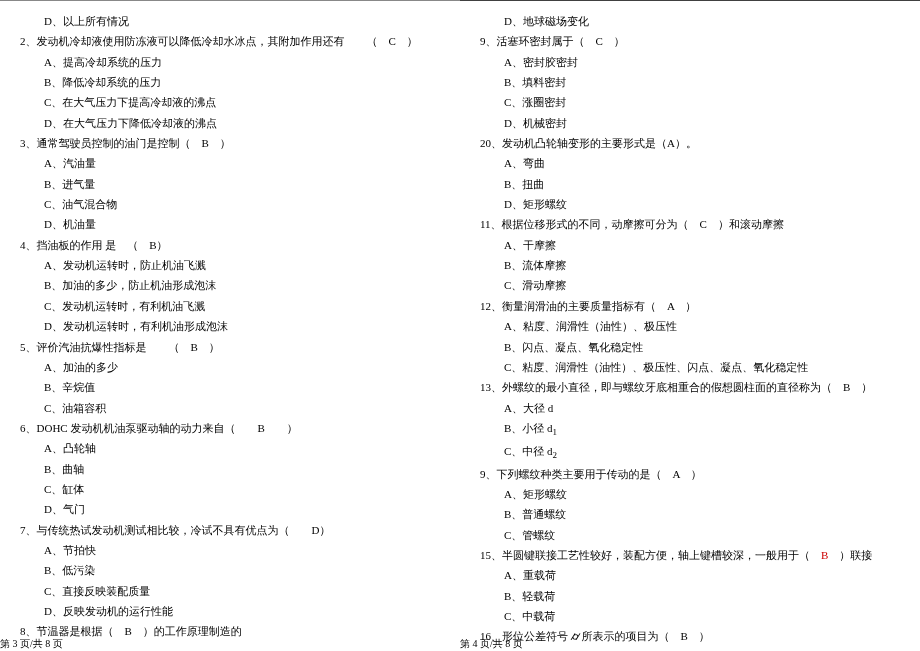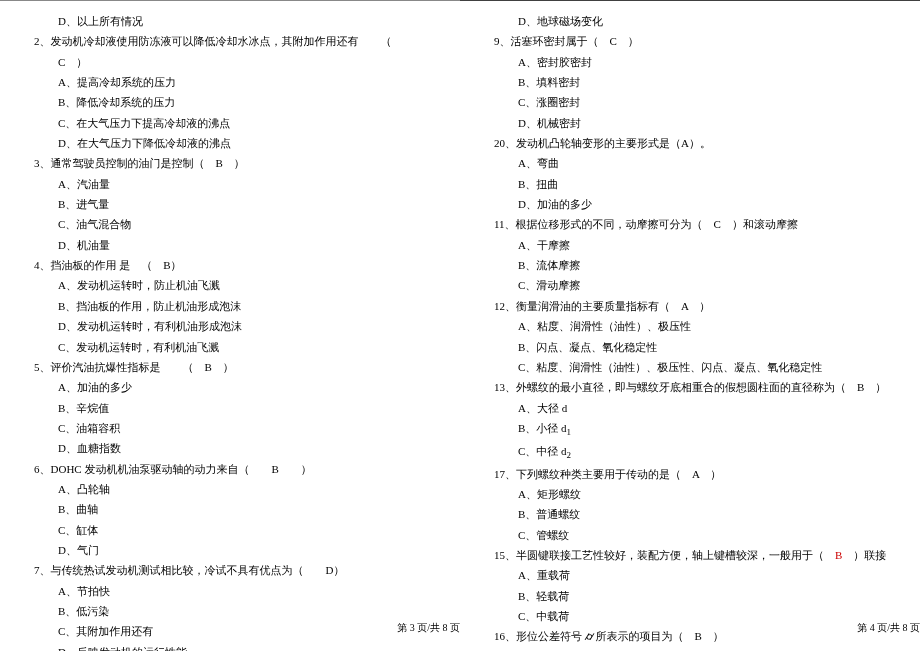--- a/index.html
+++ b/index.html
@@ -1,24 +1,24 @@
 <!DOCTYPE html>
 <html><head>
   <meta charset="utf-8">
   <style>
     * { margin: 0; padding: 0; box-sizing: border-box; }
     body { font-family: "SimSun", "宋体", serif; font-size: 11px; background: #fff; color: #000; width: 920px; height: 651px; }
     .page-container { display: flex; width: 100%; height: 100%; }
-    .page { width: 50%; padding: 10px 30px 25px 34px; position: relative; }
+    .page { width: 50%; padding: 10px 30px 25px 20px; position: relative; }
     .page-left { border-top: 1px solid #888; }
     .page-right { border-top: 1px solid #404040; }
     .content { line-height: 1.85; }
     .q-line { padding-left: 24px; text-indent: -24px; white-space: normal; }
     .opt-line { padding-left: 44px; text-indent: -20px; }
-    .footer { position: absolute; bottom: 16px; left: 0; right: 0; text-align: right; font-size: 10px; }
+    .footer { position: absolute; bottom: 0; left: 0; right: 0; text-align: left; font-size: 10px; }
     .red { color: #c00; }
     .sym { font-family: Arial, sans-serif; font-weight: bold; font-style: italic; }
     sub { font-size: 9px; }
   </style>
 </head>
 <body>
 
 <div class="page-container">
   <div class="page page-left">
     <div class="content" id="left-content">
@@ -28,67 +28,66 @@
         <div class="opt-line">B、降低冷却系统的压力</div>
         <div class="opt-line">C、在大气压力下提高冷却液的沸点</div>
         <div class="opt-line">D、在大气压力下降低冷却液的沸点</div>
         <div class="q-line">3、通常驾驶员控制的油门是控制（　B　）</div>
         <div class="opt-line">A、汽油量</div>
         <div class="opt-line">B、进气量</div>
         <div class="opt-line">C、油气混合物</div>
         <div class="opt-line">D、机油量</div>
         <div class="q-line">4、挡油板的作用 是　（　B）</div>
         <div class="opt-line">A、发动机运转时，防止机油飞溅</div>
-        <div class="opt-line">B、挡油板的作用，防止机油形成泡沫</div>
+        <div class="opt-line">B、加油的多少，防止机油形成泡沫</div>
+        <div class="opt-line">C、发动机运转时，有利机油飞溅</div>
         <div class="opt-line">D、发动机运转时，有利机油形成泡沫</div>
-        <div class="opt-line">C、发动机运转时，有利机油飞溅</div>
         <div class="q-line">5、评价汽油抗爆性指标是　　（　B　）</div>
         <div class="opt-line">A、加油的多少</div>
         <div class="opt-line">B、辛烷值</div>
         <div class="opt-line">C、油箱容积</div>
-        <div class="opt-line">D、血糖指数</div>
         <div class="q-line">6、DOHC 发动机机油泵驱动轴的动力来自（　　B　　）</div>
         <div class="opt-line">A、凸轮轴</div>
         <div class="opt-line">B、曲轴</div>
         <div class="opt-line">C、缸体</div>
         <div class="opt-line">D、气门</div>
         <div class="q-line">7、与传统热试发动机测试相比较，冷试不具有优点为（　　D）</div>
         <div class="opt-line">A、节拍快</div>
         <div class="opt-line">B、低污染</div>
-        <div class="opt-line">C、其附加作用还有</div>
+        <div class="opt-line">C、直接反映装配质量</div>
         <div class="opt-line">D、反映发动机的运行性能</div>
         <div class="q-line">8、节温器是根据（　B　）的工作原理制造的</div>
       </div>
     <div class="footer">第 3 页/共 8 页</div>
   </div>
   <div class="page page-right">
     <div class="content" id="right-content">
         <div class="opt-line">D、地球磁场变化</div>
         <div class="q-line">9、活塞环密封属于（　C　）</div>
         <div class="opt-line">A、密封胶密封</div>
         <div class="opt-line">B、填料密封</div>
         <div class="opt-line">C、涨圈密封</div>
         <div class="opt-line">D、机械密封</div>
         <div class="q-line">20、发动机凸轮轴变形的主要形式是（A）。</div>
         <div class="opt-line">A、弯曲</div>
         <div class="opt-line">B、扭曲</div>
-        <div class="opt-line">D、加油的多少</div>
+        <div class="opt-line">D、矩形螺纹</div>
         <div class="q-line">11、根据位移形式的不同，动摩擦可分为（　C　）和滚动摩擦</div>
         <div class="opt-line">A、干摩擦</div>
         <div class="opt-line">B、流体摩擦</div>
         <div class="opt-line">C、滑动摩擦</div>
         <div class="q-line">12、衡量润滑油的主要质量指标有（　A　）</div>
         <div class="opt-line">A、粘度、润滑性（油性）、极压性</div>
         <div class="opt-line">B、闪点、凝点、氧化稳定性</div>
         <div class="opt-line">C、粘度、润滑性（油性）、极压性、闪点、凝点、氧化稳定性</div>
         <div class="q-line">13、外螺纹的最小直径，即与螺纹牙底相重合的假想圆柱面的直径称为（　B　）</div>
         <div class="opt-line">A、大径 d</div>
         <div class="opt-line">B、小径 d<sub>1</sub></div>
         <div class="opt-line">C、中径 d<sub>2</sub></div>
-        <div class="q-line">17、下列螺纹种类主要用于传动的是（　A　）</div>
+        <div class="q-line">9、下列螺纹种类主要用于传动的是（　A　）</div>
         <div class="opt-line">A、矩形螺纹</div>
         <div class="opt-line">B、普通螺纹</div>
         <div class="opt-line">C、管螺纹</div>
         <div class="q-line">15、半圆键联接工艺性较好，装配方便，轴上键槽较深，一般用于（　<span class="red">B</span>　）联接</div>
         <div class="opt-line">A、重载荷</div>
         <div class="opt-line">B、轻载荷</div>
         <div class="opt-line">C、中载荷</div>
         <div class="q-line">16、形位公差符号 <span class="sym">⌭</span> 所表示的项目为（　B　）</div>
       </div>
     <div class="footer">第 4 页/共 8 页</div>

